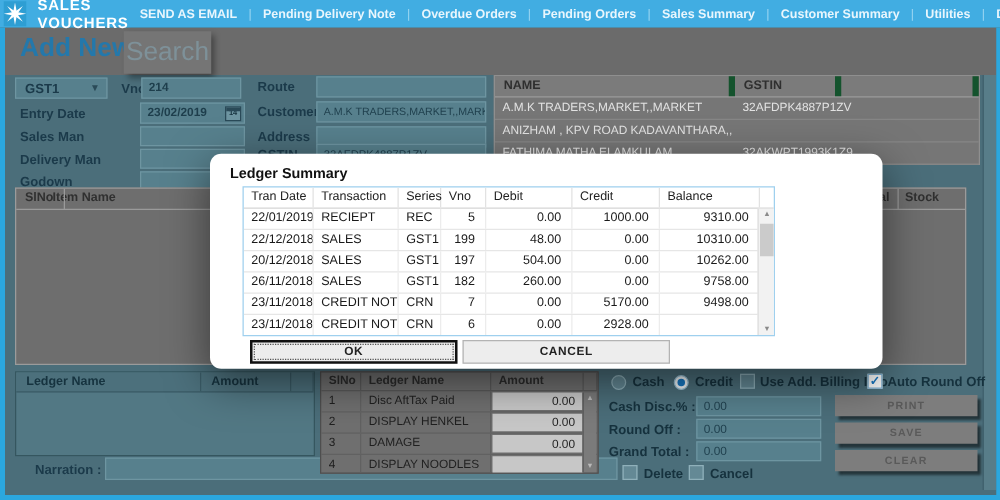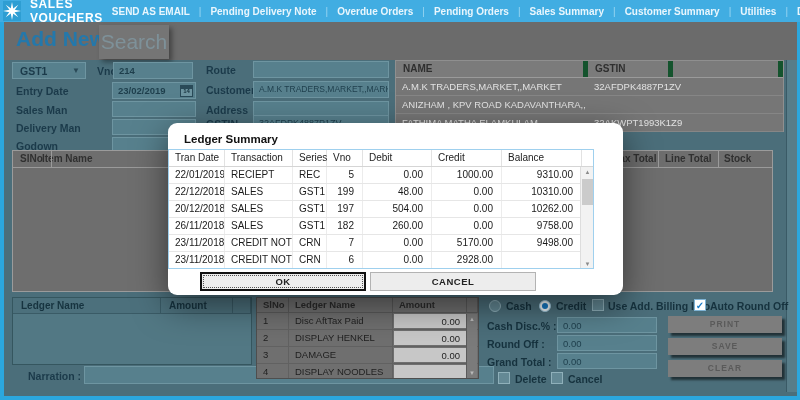--- a/index.html
+++ b/index.html
@@ -46,23 +46,23 @@
   
   .igrid { position:absolute; left:12px; top:150px; width:761px; height:142px; background:#6E6E6E; border:1px solid #9B9B9B; }
   .igrid-head { position:relative; height:17px; border-bottom:1px solid #9A9A9A; }
   .igrid-head span { position:absolute; top:2px; font-size:10px; font-weight:bold; color:#303030; white-space:nowrap; }
   .ig-line { position:absolute; top:0; width:1px; height:17px; background:#9A9A9A; }
 
   
   .vstrip { position:absolute; left:786px; top:60px; width:11px; height:332px; background:#587D89; border-left:1px solid #3A5A66; }
 
   
-  .dialog { position:absolute; left:168px; top:123px; width:455px; height:172px; background:#FFFFFF; border-radius:9px; box-shadow:0 10px 34px rgba(0,0,0,.5); z-index:100; }
+  .dialog { position:absolute; left:168px; top:123px; width:538px; height:172px; background:#FFFFFF; border-radius:9px; box-shadow:0 10px 34px rgba(0,0,0,.5); z-index:100; }
   .dlg-title { position:absolute; left:16px; top:10px; font-size:11.5px; font-weight:bold; color:#111; }
-  .dlg-table { position:absolute; left:0; top:26px; width:426px; height:120px; border:1px solid #9FD0EE; background:#fff; overflow:hidden; }
+  .dlg-table { position:absolute; left:26px; top:26px; width:426px; height:120px; border:1px solid #9FD0EE; background:#fff; overflow:hidden; }
   .dlg-head { display:grid; grid-template-columns:56px 68px 34px 36px 69px 70px 80px; height:17px; border-bottom:1px solid #D5D5D5; }
   .dlg-head span { font-size:10px; color:#222; padding:2px 0 0 6px; border-right:1px solid #E2E2E2; white-space:nowrap; }
   .dlg-body .trow { display:grid; grid-template-columns:56px 68px 34px 36px 69px 70px 80px; height:17px; border-bottom:1px solid #E6E6E6; }
   .dlg-body .trow span { font-size:10px; color:#1A1A1A; padding:2px 0 0 6px; border-right:1px solid #ECECEC; white-space:nowrap; overflow:hidden; }
   .dlg-body .trow span.num { text-align:right; padding:2px 8px 0 0; }
   .dlg-scroll { position:absolute; right:0; top:17px; width:13px; height:102px; background:#F2F2F2; border-left:1px solid #DDD; }
   .dlg-scroll .arr { position:absolute; left:0; width:13px; font-size:6px; color:#8A8A8A; text-align:center; }
   .dlg-scroll .arr.up { top:2px; } .dlg-scroll .arr.dn { bottom:2px; }
   .dlg-scroll .thumb { position:absolute; left:1px; top:12px; width:11px; height:26px; background:#CBCBCB; }
   .dlg-btn { position:absolute; top:149px; width:166px; height:19px; background:#EDEDED; border:1px solid #B3B3B3; font-size:9.5px; font-weight:bold; color:#222; text-align:center; line-height:17px; letter-spacing:.5px; }

